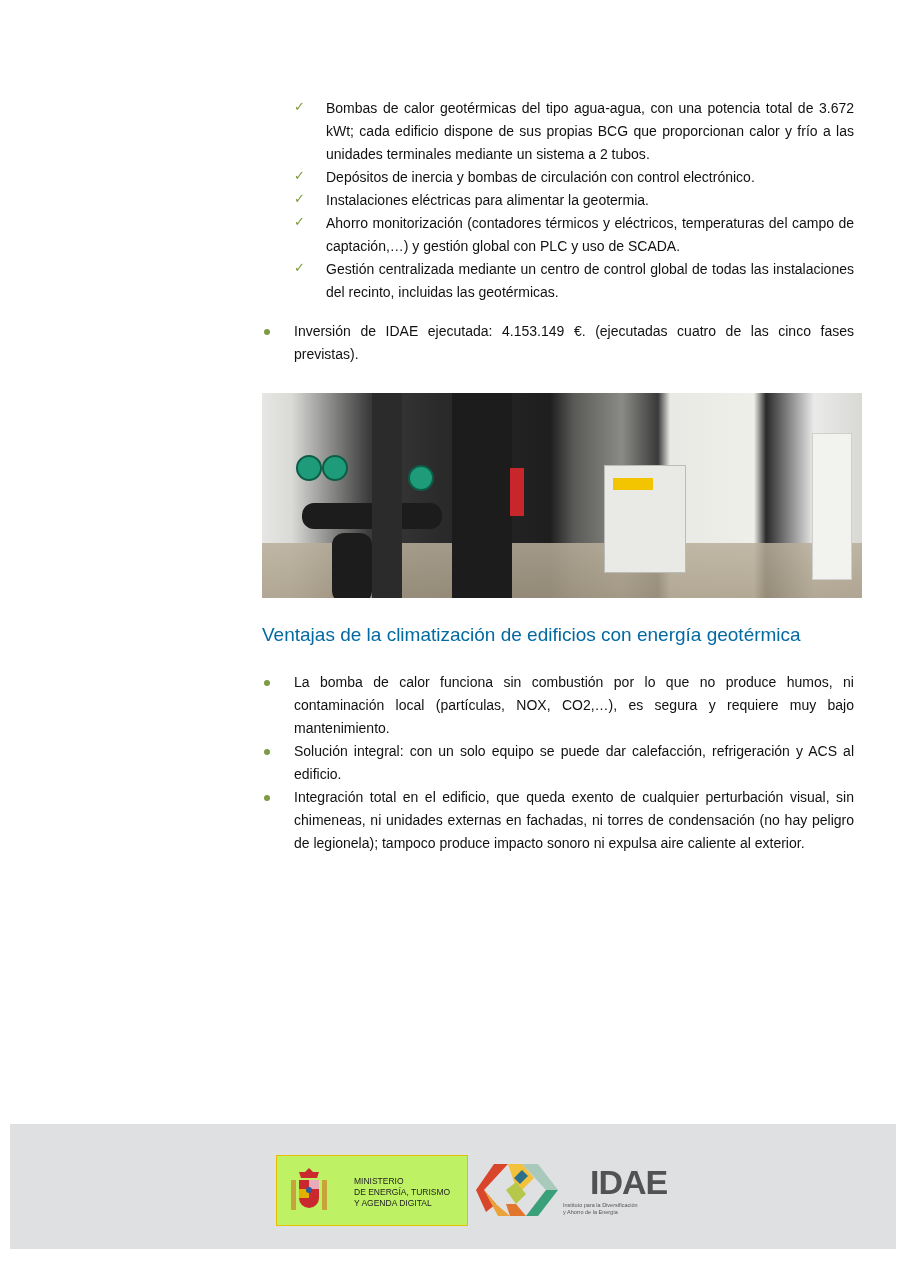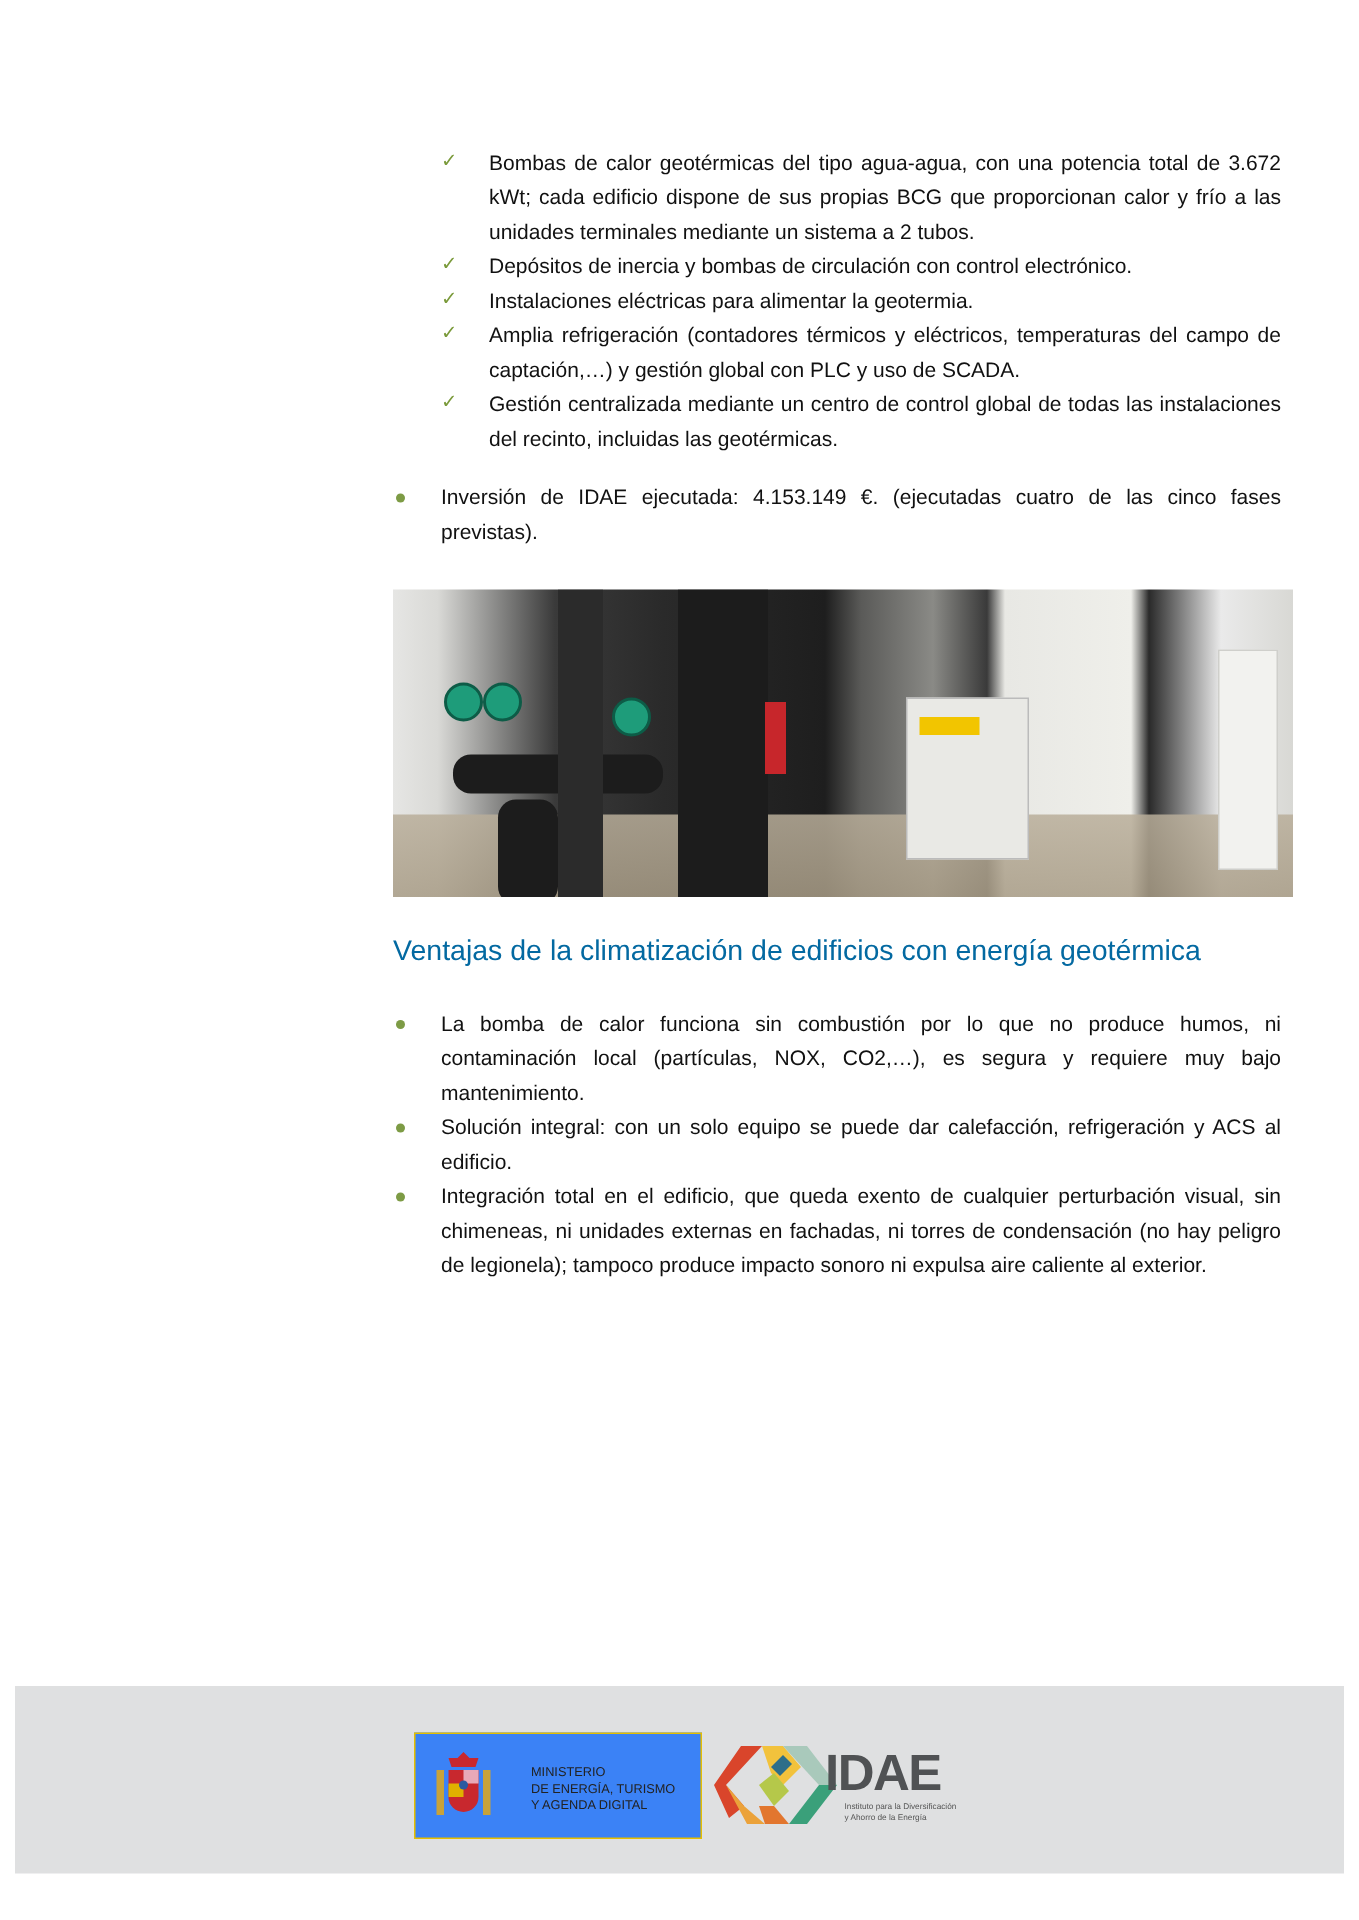--- a/index.html
+++ b/index.html
@@ -18,35 +18,35 @@
            background:linear-gradient(90deg,#e6e6e4 0%,#d9d9d6 5%,#3a3a3a 18%,#2a2a2a 30%,#1e1e1e 48%,#5a5a58 52%,#8a8a86 60%,#3a3a3a 66%,#e8e8e4 68%,#efefea 82%,#2a2a2a 84%,#eaeaea 92%,#d8d8d4 100%); }
   .photo .floor { position:absolute; left:0; right:0; bottom:0; height:55px; background:linear-gradient(180deg,#b9ae9a,#a89c86); opacity:.85; }
   .photo .pipe { position:absolute; background:#1c1c1c; border-radius:12px; }
   .photo .pump { position:absolute; width:22px; height:22px; border-radius:50%; background:#1e9c7a; border:2px solid #0d5c47; }
   .photo .cab { position:absolute; left:342px; top:72px; width:80px; height:106px; background:#e9e9e5; border:1px solid #bbb; }
   .photo .cab .lab { position:absolute; left:8px; top:12px; width:40px; height:12px; background:#f2c500; }
   .photo .red { position:absolute; left:248px; top:75px; width:14px; height:48px; background:#c7262b; }
   .photo .door { position:absolute; right:10px; top:40px; width:38px; height:145px; background:#f2f2ef; border:1px solid #cfcfcb; }
   .heading { position:absolute; left:262px; top:624px; font-size:19px; color:#0369a1; font-weight:normal; margin:0; white-space:nowrap; }
   .footer { position:absolute; left:10px; top:1124px; width:886px; height:125px; background:#dfe0e1; }
-  .ministry { position:absolute; left:266px; top:31px; width:190px; height:69px; background:#3b82f6; border:1px solid #e6bf00; }
+  .ministry { position:absolute; left:266px; top:31px; width:190px; height:69px; background:#bef264; border:1px solid #e6bf00; }
   .shield { position:absolute; left:12px; top:10px; width:40px; height:50px; }
   .ministry-text { position:absolute; left:77px; top:20px; font-size:8.5px; line-height:11px; color:#222; }
   .idae-logo { position:absolute; left:466px; top:36px; width:82px; height:60px; }
-  .idae-word { position:absolute; left:540px; top:40px; font-size:34px; font-weight:bold; color:#505254; letter-spacing:-1px; line-height:36px; }
+  .idae-word { position:absolute; left:580px; top:40px; font-size:34px; font-weight:bold; color:#505254; letter-spacing:-1px; line-height:36px; }
   .idae-sub { position:absolute; left:553px; top:78px; font-size:5.5px; line-height:6.5px; color:#555; }
 </style>
 </head>
 <body>
 
 <ul class="check-list para">
   <li><span class="check-icon">✓</span><b>Bombas de calor geotérmicas del tipo agua-agua</b><span>, con una potencia total de </span><b>3.672 kWt</b><span>; cada edificio dispone de sus propias BCG que proporcionan calor y frío a las unidades terminales mediante un </span><b>sistema a 2 tubos</b><span>.</span></li>
   <li><span class="check-icon">✓</span><b>Depósitos de inercia y bombas de circulación con control electrónico</b><span>.</span></li>
   <li><span class="check-icon">✓</span><b>Instalaciones eléctricas</b><span> para alimentar la geotermia.</span></li>
-  <li><span class="check-icon">✓</span><b>Amplia refrigeración</b><span> (contadores térmicos y eléctricos, temperaturas del campo de captación,…) y gestión global con PLC y uso de SCADA.</span></li>
+  <li><span class="check-icon">✓</span><b>Ahorro monitorización</b><span> (contadores térmicos y eléctricos, temperaturas del campo de captación,…) y gestión global con PLC y uso de SCADA.</span></li>
   <li><span class="check-icon">✓</span><b>Gestión centralizada</b><span> mediante un centro de control global de todas las instalaciones del recinto, incluidas las geotérmicas.</span></li>
 </ul>
 
 <ul class="bullet-list para col" style="top:320px;">
   <li><span class="bullet-icon"></span><b>Inversión de IDAE ejecutada: 4.153.149 €.</b><span> (ejecutadas cuatro de las cinco fases previstas).</span></li>
 </ul>
 
 <div class="photo" title="Sala de máquinas geotérmica con bombas de calor IDAE">
   <div class="floor"></div>
   <div class="pipe" style="left:40px;top:110px;width:140px;height:26px;"></div>

